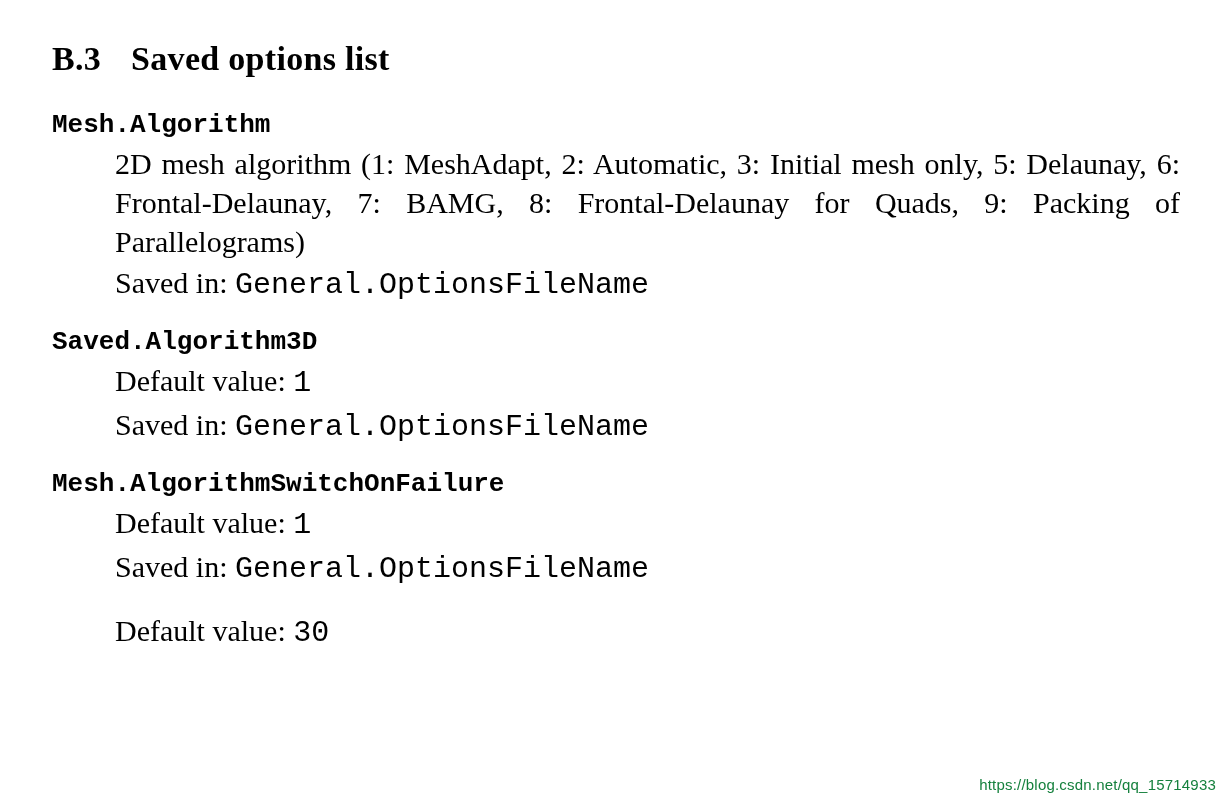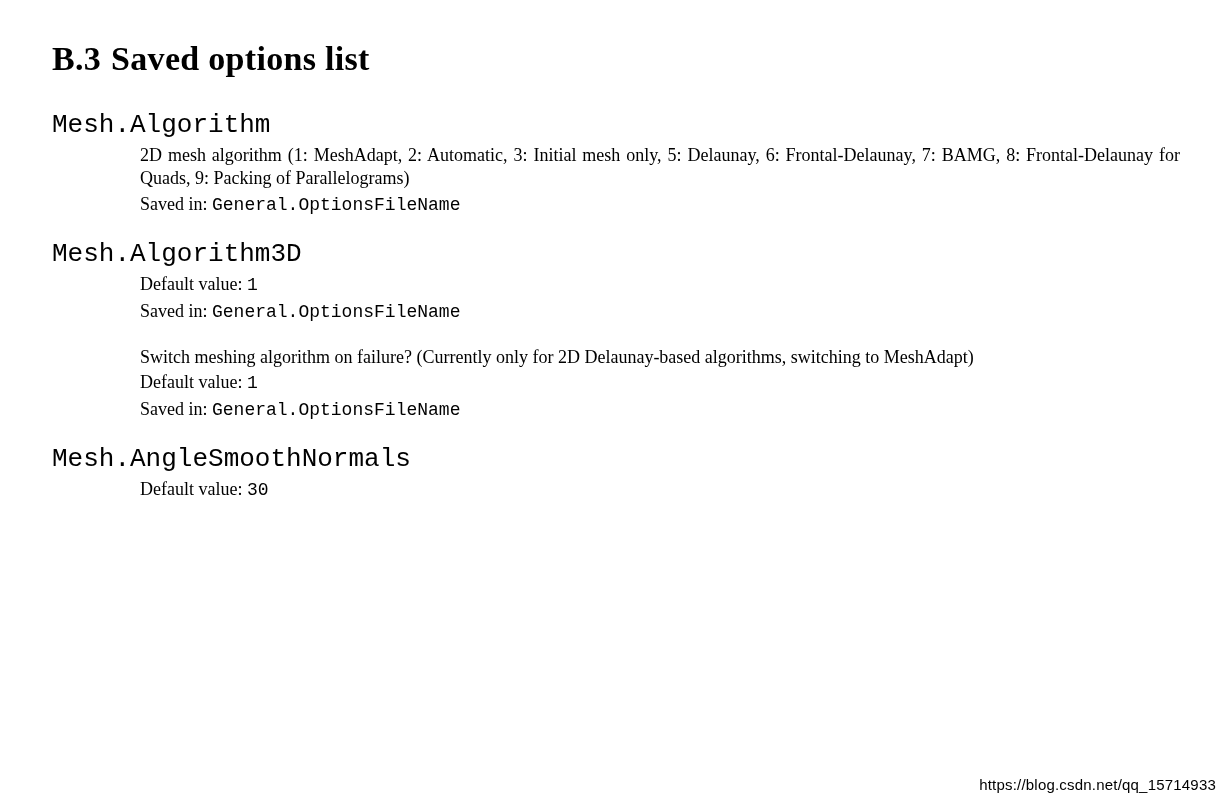--- a/index.html
+++ b/index.html
@@ -16,89 +16,88 @@
       padding: 40px 52px;
       position: relative;
     }
     .section-heading {
       font-size: 34px;
       font-weight: bold;
       margin-bottom: 32px;
       letter-spacing: 0.3px;
     }
     .section-heading .number {
-      margin-right: 10px;
+      margin-right: 30px;
       text-align: center;
     }
     .option-entry {
       margin-bottom: 22px;
     }
     .option-name {
       font-family: 'Courier New', monospace;
       font-size: 26px;
-      font-weight: normal;
+      font-weight: bold;
       margin-bottom: 4px;
     }
     .option-body {
-      margin-left: 88px;
-      font-size: 18px;
+      margin-left: 63px;
+      font-size: 30px;
       line-height: 1.3;
       text-align: justify;
     }
     .option-body .description {
       margin-bottom: 2px;
     }
     .option-body .default-row {
       margin-bottom: 2px;
     }
     .option-body .saved-row {
     }
     .mono {
       font-family: 'Courier New', monospace;
     }
     .watermark {
       position: absolute;
       bottom: 14px;
       right: 16px;
       font-family: Arial, sans-serif;
       font-size: 15px;
-      color: #000000;
+      color: #15803d;
       letter-spacing: 0.2px;
     }
   </style>
 </head>
 <body>
 
 <h2 class="section-heading">
   <span class="number">B.3</span><span>Saved options list</span>
 </h2>
 
 <div id="options-container">
     <div class="option-entry">
       <div class="option-name">Mesh.Algorithm</div>
       <div class="option-body">
         <div class="description">2D mesh algorithm (1: MeshAdapt, 2: Automatic, 3: Initial mesh only, 5: Delaunay, 6: Frontal-Delaunay, 7: BAMG, 8: Frontal-Delaunay for Quads, 9: Packing of Parallelograms)</div>
         <div class="saved-row"><span>Saved in:</span> <span class="mono">General.OptionsFileName</span></div>
       </div>
     </div>
     <div class="option-entry">
-      <div class="option-name">Mesh.Algorithm3D</div>
+      <div class="option-name">Saved.Algorithm3D</div>
       <div class="option-body">
         <div class="default-row"><span>Default value:</span> <span class="mono">1</span></div>
         <div class="saved-row"><span>Saved in:</span> <span class="mono">General.OptionsFileName</span></div>
       </div>
     </div>
     <div class="option-entry">
+      <div class="option-name">Mesh.AlgorithmSwitchOnFailure</div>
       <div class="option-body">
-        <div class="description">Switch meshing algorithm on failure? (Currently only for 2D Delaunay-based algorithms, switching to MeshAdapt)</div>
         <div class="default-row"><span>Default value:</span> <span class="mono">1</span></div>
         <div class="saved-row"><span>Saved in:</span> <span class="mono">General.OptionsFileName</span></div>
       </div>
     </div>
     <div class="option-entry">
-      <div class="option-name">Mesh.AngleSmoothNormals</div>
       <div class="option-body">
         <div class="default-row"><span>Default value:</span> <span class="mono">30</span></div>
       </div>
     </div>
   </div>
 
 <div class="watermark">https://blog.csdn.net/qq_15714933</div>
 
 </body></html>

